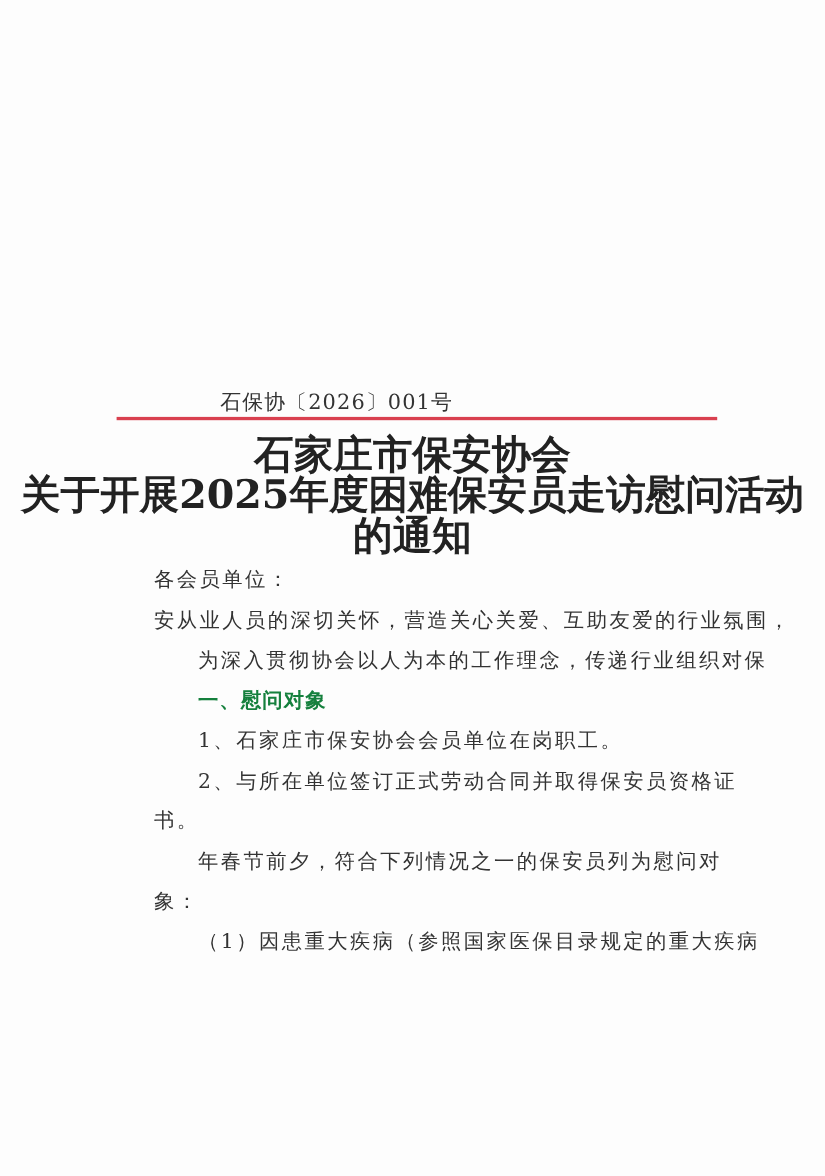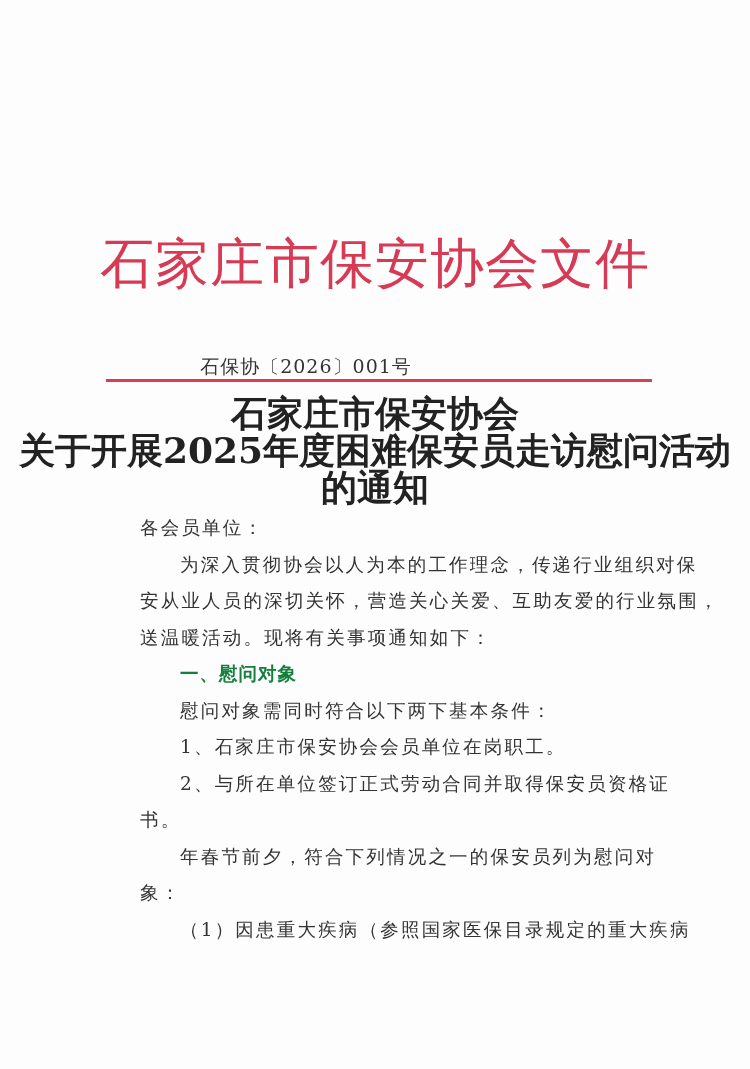--- a/index.html
+++ b/index.html
@@ -87,42 +87,39 @@
     .line {
       display: block;
       white-space: nowrap;
     }
   </style>
 </head>
 <body>
 
 <div class="page">
 
-  <div class="masthead" style="color: rgb(214, 58, 85);">石家庄市保安协会文件</div>
 
   <div class="doc-number">石保协〔2026〕001号</div>
 
   <div class="red-rule" style="background: rgb(217, 64, 79);"></div>
 
   <div class="title-block">
     <span class="title-line">石家庄市保安协会</span>
     <span class="title-line">关于开展2025年度困难保安员走访慰问活动</span>
     <span class="title-line">的通知</span>
   </div>
 
   <div class="body-text">
     <span class="line">各会员单位：</span>
 
+    <span class="line">安从业人员的深切关怀，营造关心关爱、互助友爱的行业氛围，</span>
     <span class="line" style="padding-left:40px">为深入贯彻协会以人为本的工作理念，传递行业组织对保</span>
-    <span class="line">安从业人员的深切关怀，营造关心关爱、互助友爱的行业氛围，</span>
-    <span class="line">送温暖活动。现将有关事项通知如下：</span>
 
     <span class="line heading" style="padding-left:40px">一、慰问对象</span>
 
-    <span class="line" style="padding-left:40px">慰问对象需同时符合以下两下基本条件：</span>
     <span class="line" style="padding-left:40px">1、石家庄市保安协会会员单位在岗职工。</span>
     <span class="line" style="padding-left:40px">2、与所在单位签订正式劳动合同并取得保安员资格证</span>
     <span class="line">书。</span>
 
     <span class="line" style="padding-left:40px">年春节前夕，符合下列情况之一的保安员列为慰问对</span>
     <span class="line">象：</span>
 
     <span class="line" style="padding-left:40px">（1）因患重大疾病（参照国家医保目录规定的重大疾病</span>
   </div>
 </div>

